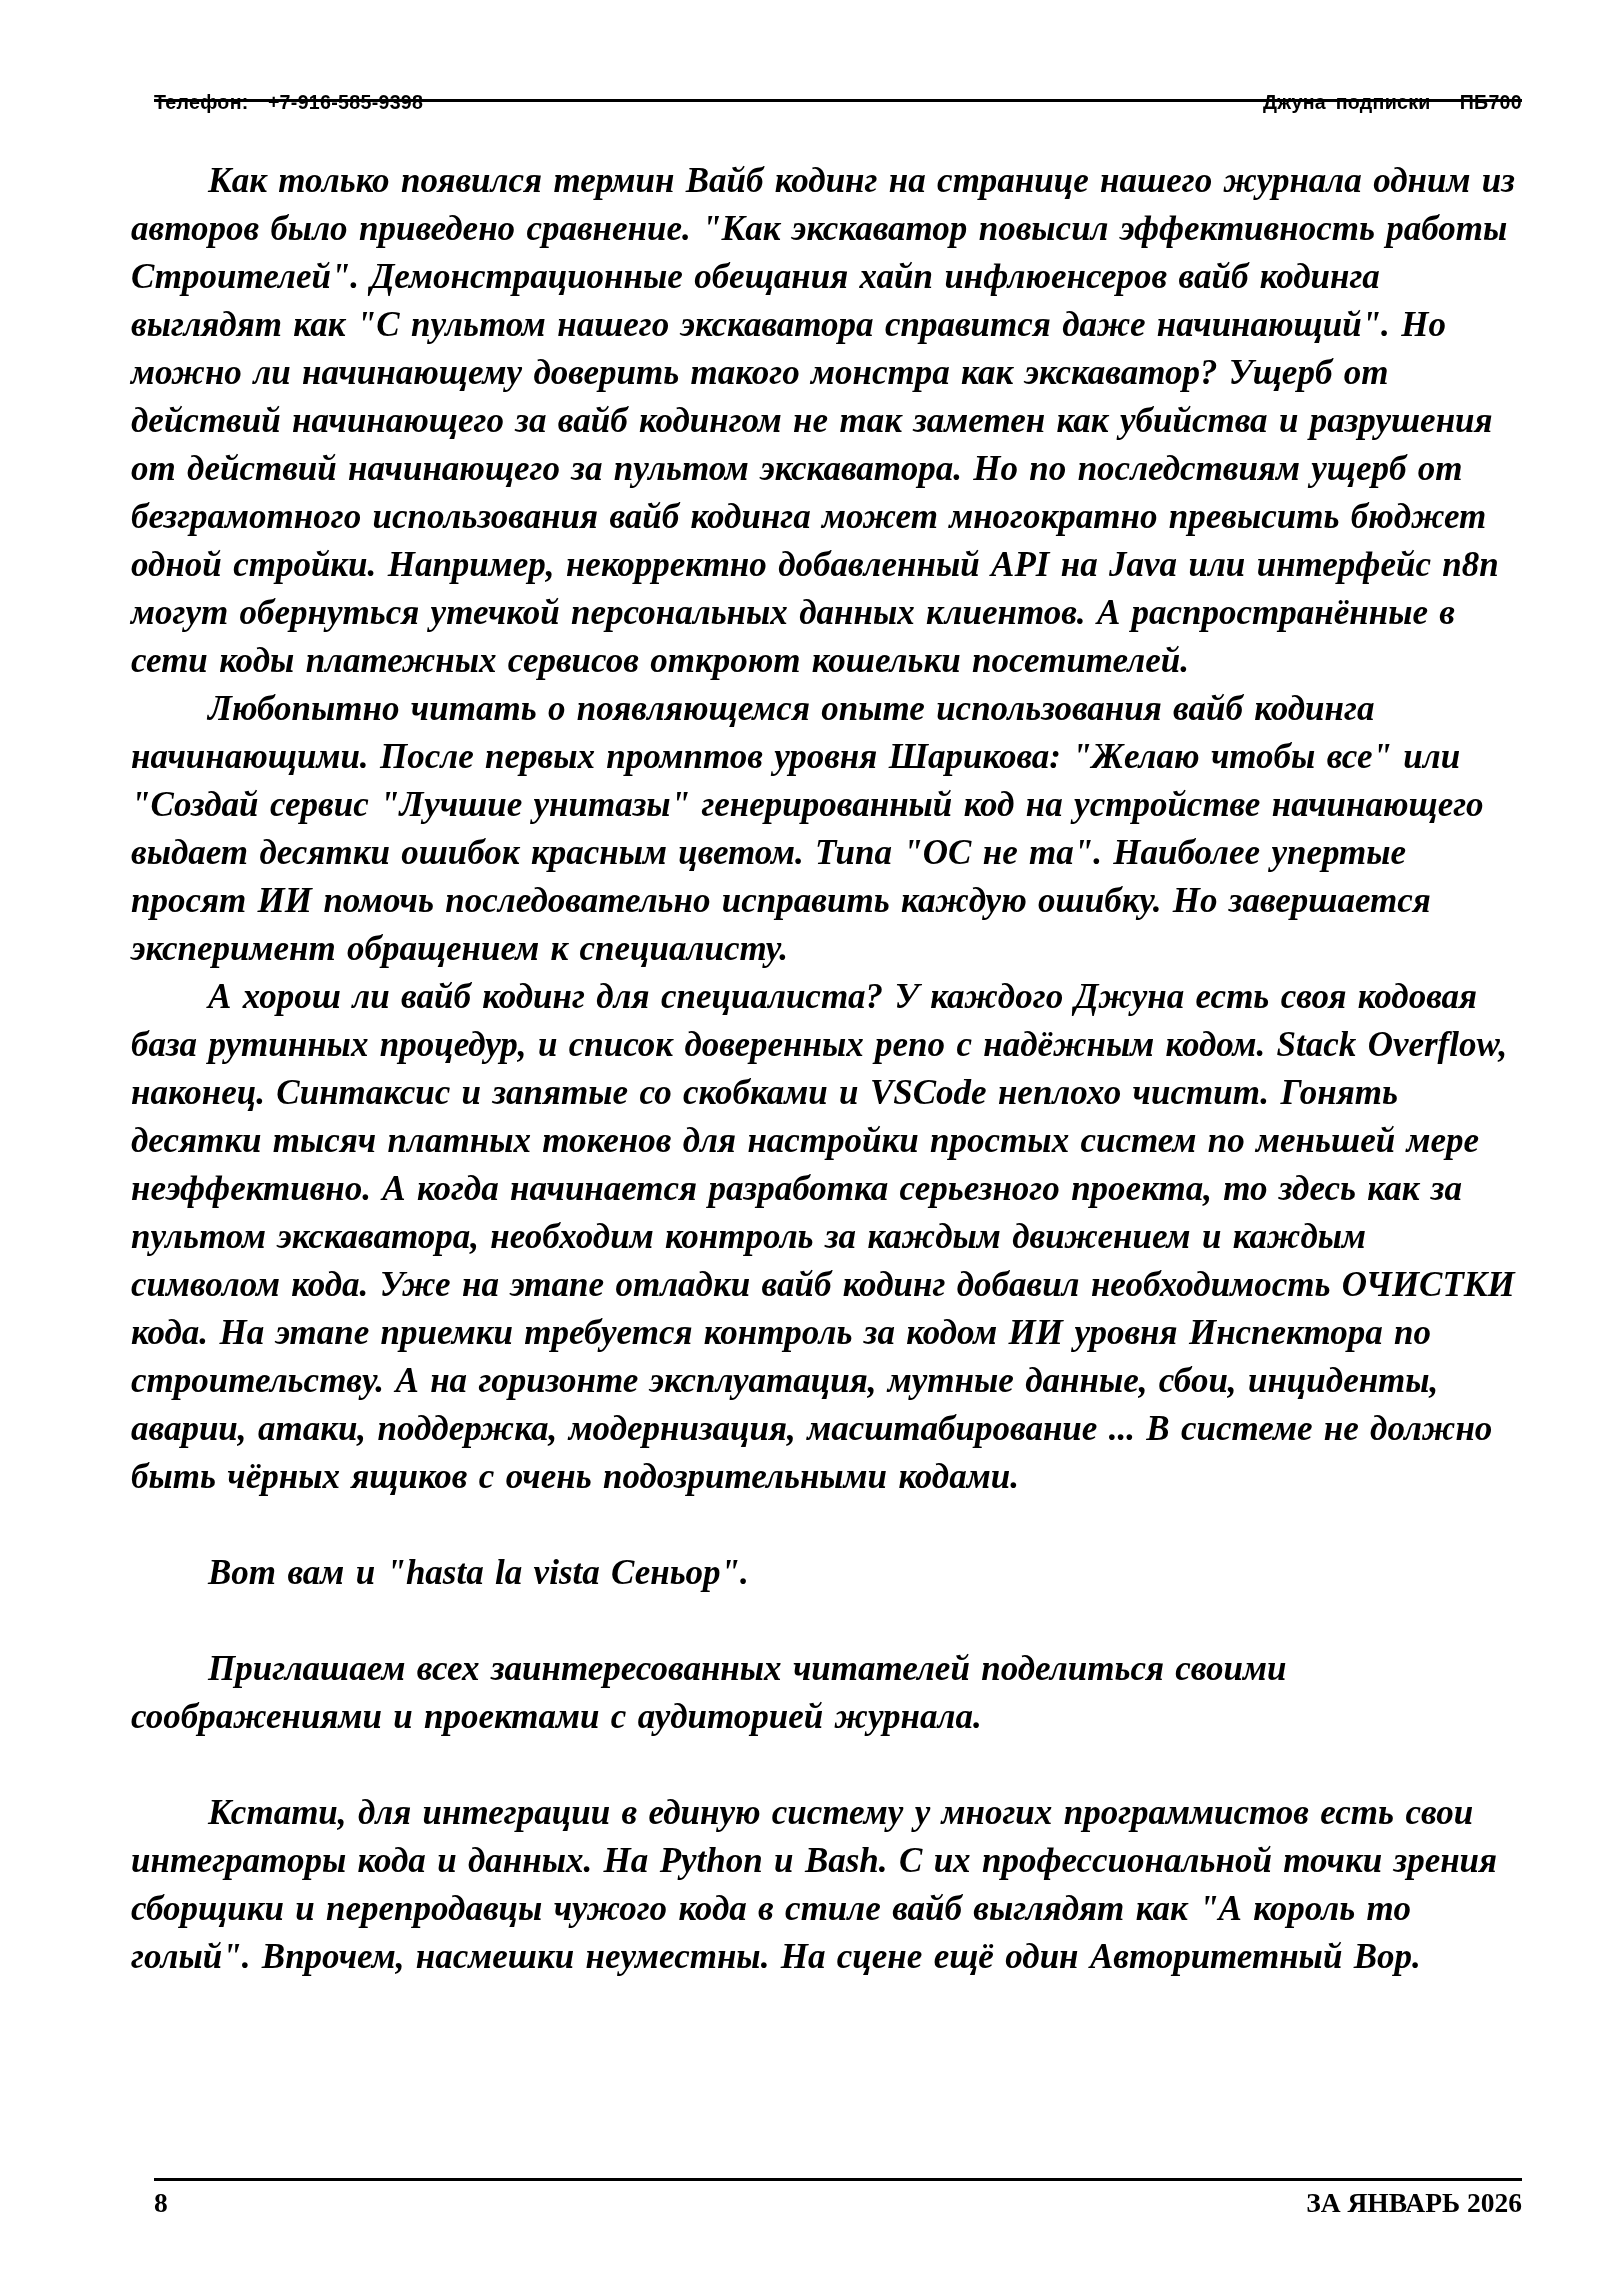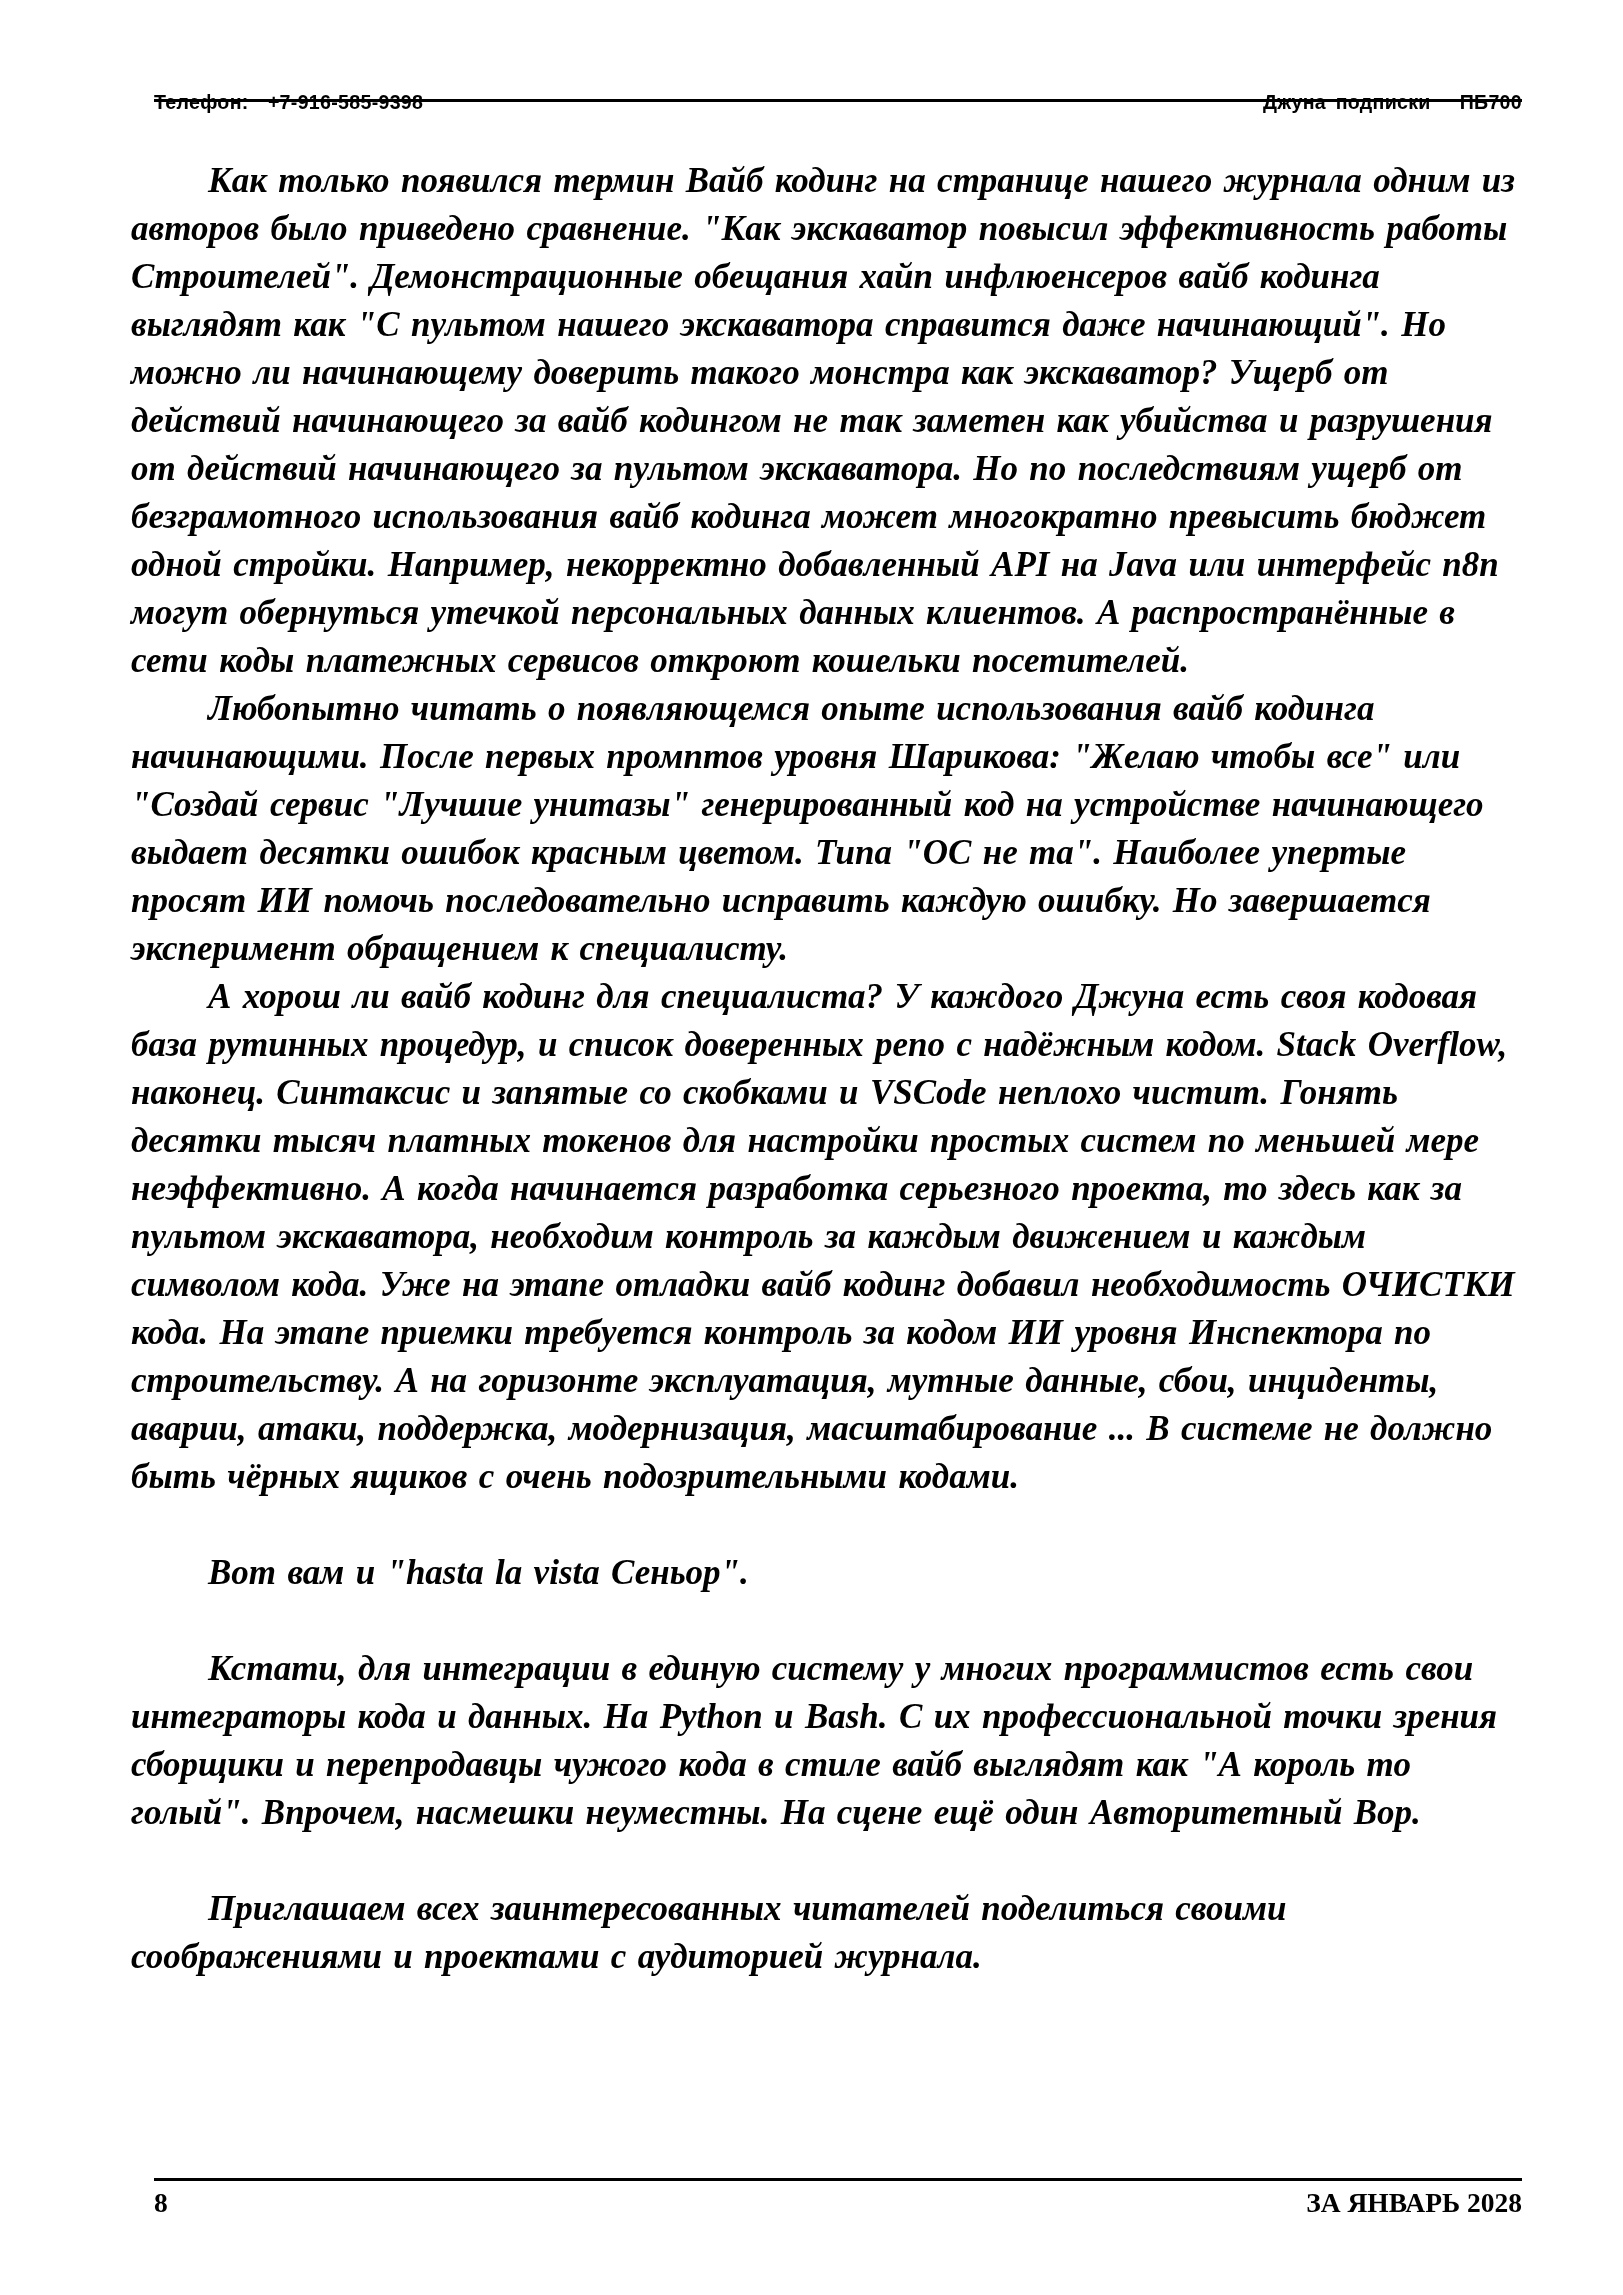--- a/index.html
+++ b/index.html
@@ -76,22 +76,22 @@
   <span style="white-space:pre;">Телефон:  +7-916-585-9398</span>
   <span style="white-space:pre;">Джуна подписки   ПБ700</span>
 </header>
 <div class="rule top"></div>
 
 <main class="article">
   <p>Как только появился термин Вайб кодинг на странице нашего журнала одним из авторов было приведено сравнение. "Как экскаватор повысил эффективность работы Строителей". Демонстрационные обещания хайп инфлюенсеров вайб кодинга выглядят как "С пультом нашего экскаватора справится даже начинающий". Но можно ли начинающему доверить такого монстра как экскаватор? Ущерб от действий начинающего за вайб кодингом не так заметен как убийства и разрушения от действий начинающего за пультом экскаватора. Но по последствиям ущерб от безграмотного использования вайб кодинга может многократно превысить бюджет одной стройки. Например, некорректно добавленный API на Java или интерфейс n8n могут обернуться утечкой персональных данных клиентов. А распространённые в сети коды платежных сервисов откроют кошельки посетителей.</p>
   <p>Любопытно читать о появляющемся опыте использования вайб кодинга начинающими. После первых промптов уровня Шарикова: "Желаю чтобы все" или "Создай сервис "Лучшие унитазы" генерированный код на устройстве начинающего выдает десятки ошибок красным цветом. Типа "ОС не та". Наиболее упертые просят ИИ помочь последовательно исправить каждую ошибку. Но завершается эксперимент обращением к специалисту.</p>
   <p>А хорош ли вайб кодинг для специалиста? У каждого Джуна есть своя кодовая база рутинных процедур, и список доверенных репо с надёжным кодом. Stack Overflow, наконец. Синтаксис и запятые со скобками и VSCode неплохо чистит. Гонять десятки тысяч платных токенов для настройки простых систем по меньшей мере неэффективно. А когда начинается разработка серьезного проекта, то здесь как за пультом экскаватора, необходим контроль за каждым движением и каждым символом кода. Уже на этапе отладки вайб кодинг добавил необходимость ОЧИСТКИ кода. На этапе приемки требуется контроль за кодом ИИ уровня Инспектора по строительству. А на горизонте эксплуатация, мутные данные, сбои, инциденты, аварии, атаки, поддержка, модернизация, масштабирование ... В системе не должно быть чёрных ящиков с очень подозрительными кодами.</p>
   <p class="gap-before">Вот вам и "hasta la vista Сеньор".</p>
+  <p class="gap-before">Приглашаем всех заинтересованных читателей поделиться своими соображениями и проектами с аудиторией журнала.</p>
   <p class="gap-before">Кстати, для интеграции в единую систему у многих программистов есть свои интеграторы кода и данных. На Python и Bash. С их профессиональной точки зрения сборщики и перепродавцы чужого кода в стиле вайб выглядят как "А король то голый". Впрочем, насмешки неуместны. На сцене ещё один Авторитетный Вор.</p>
-  <p class="gap-before">Приглашаем всех заинтересованных читателей поделиться своими соображениями и проектами с аудиторией журнала.</p>
 </main>
 
 <div class="rule bottom"></div>
 <footer class="running-footer">
   <span class="page-num">8</span>
-  <span class="issue-date">ЗА ЯНВАРЬ 2028</span>
+  <span class="issue-date">ЗА ЯНВАРЬ 2026</span>
 </footer>
 
 
 </body></html>

